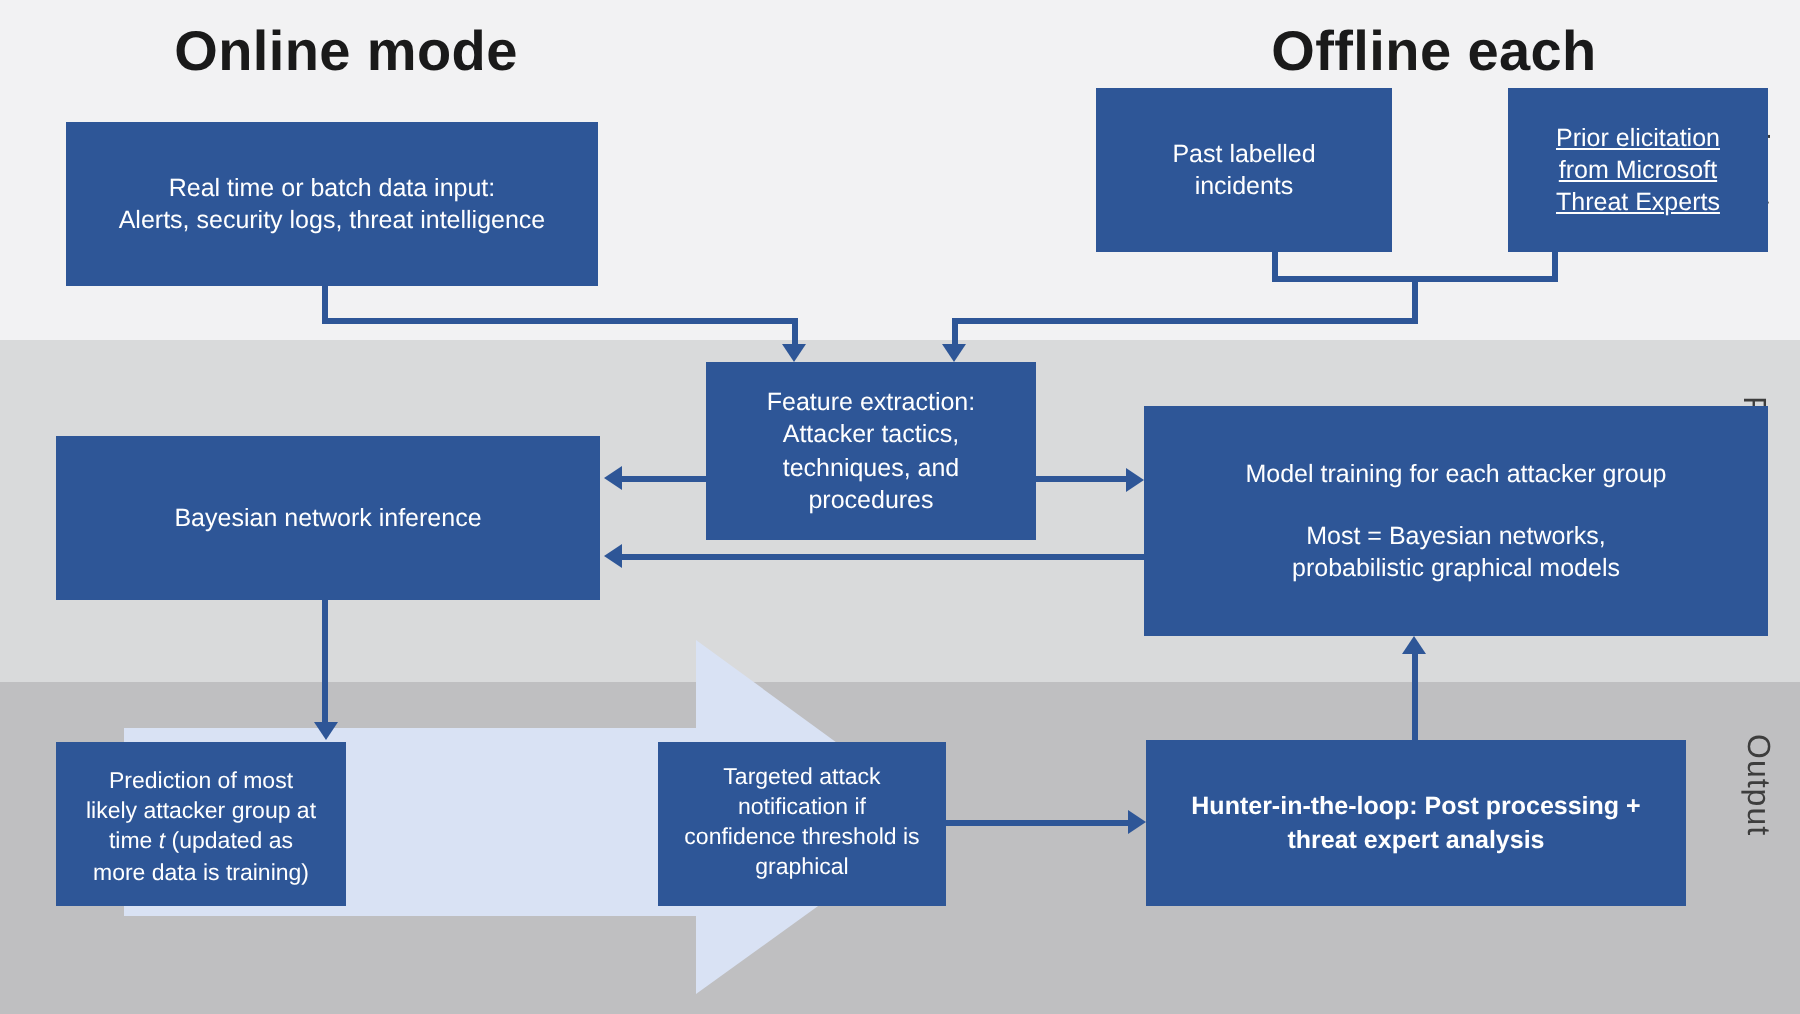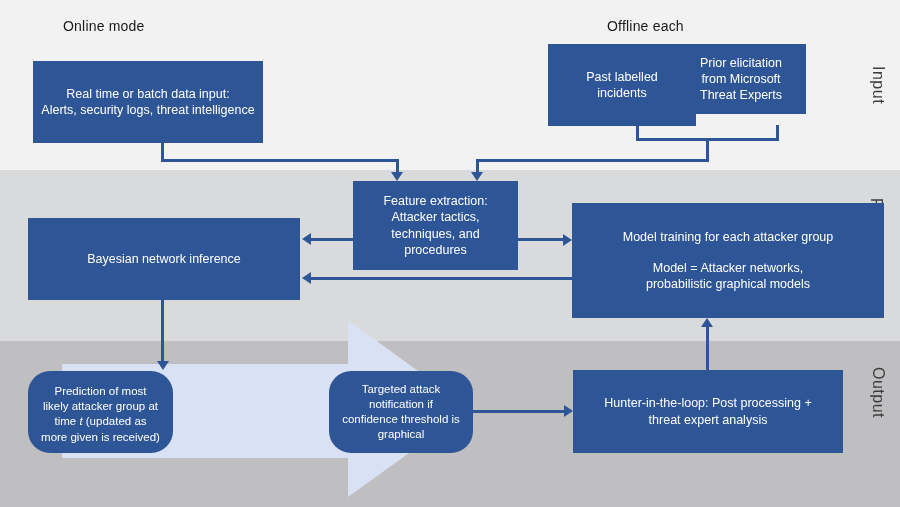--- a/index.html
+++ b/index.html
@@ -13,31 +13,31 @@
     --band-label-text:#3d3d3d;
     --box-text:#ffffff;
   }
   *{margin:0;padding:0;box-sizing:border-box;}
   body{font-family:"Liberation Sans","DejaVu Sans",sans-serif;background:#ffffff;}
   .stage{position:relative;width:900px;height:507px;overflow:hidden;background:var(--band-input);}
   .band{position:absolute;left:0;width:900px;}
   .band.input{top:0;height:170px;background:var(--band-input);}
   .band.processing{top:170px;height:171px;background:var(--band-processing);}
   .band.output{top:341px;height:166px;background:var(--band-output);}
-  .mode-title{position:absolute;top:11px;height:30px;font-size:14px;color:var(--title-text);
-    line-height:30px;letter-spacing:.2px;}
+  .mode-title{position:absolute;top:11px;height:30px;font-size:28px;color:var(--title-text);
+    text-align:center;line-height:30px;letter-spacing:.2px;font-weight:bold;}
   .band-label{position:absolute;width:24px;display:flex;align-items:center;justify-content:center;
     writing-mode:vertical-rl;font-size:16px;color:var(--band-label-text);letter-spacing:.5px;}
   .bigarrow{position:absolute;left:62px;top:320px;width:408px;height:177px;background:var(--light-arrow);
     clip-path:polygon(0 44px,286px 44px,286px 0,408px 89px,286px 177px,286px 138px,0 138px);}
   .bx{position:absolute;background:var(--box-blue);color:var(--box-text);display:flex;
     align-items:center;justify-content:center;text-align:center;font-size:12.5px;line-height:1.3;
     padding:4px 5px;}
   .pre{white-space:pre-line;}
-  .bx.small{font-size:11.5px;line-height:1.32;padding:3px 2px;border-radius:22px;}
+  .bx.small{font-size:11.5px;line-height:1.32;padding:3px 2px;}
   .ln{position:absolute;background:var(--line-blue);}
   .ah{position:absolute;width:0;height:0;}
   .ah.down{border-left:6px solid transparent;border-right:6px solid transparent;border-top:9px solid var(--line-blue);}
   .ah.up{border-left:6px solid transparent;border-right:6px solid transparent;border-bottom:9px solid var(--line-blue);}
   .ah.right{border-top:6px solid transparent;border-bottom:6px solid transparent;border-left:9px solid var(--line-blue);}
   .ah.left{border-top:6px solid transparent;border-bottom:6px solid transparent;border-right:9px solid var(--line-blue);}
   .it{font-style:italic;}
 </style>
 </head>
 <body>
@@ -81,50 +81,50 @@
 
   <div class="ln" style="left:161px;top:300px;width:3px;height:62px;"></div>
   <div class="ah down" style="left:157px;top:361px;"></div>
 
   <div class="ln" style="left:473px;top:410px;width:92px;height:3px;"></div>
   <div class="ah right" style="left:564px;top:405px;"></div>
 
   <div class="ln" style="left:706px;top:326px;width:3px;height:44px;"></div>
   <div class="ah up" style="left:701px;top:318px;"></div>
 
-  <div class="bx pre" style="left:33px;top:61px;width:230px;height:82px;">Real time or batch data input:
+  <div class="bx pre" style="left:33px;top:61px;width:266px;height:82px;">Real time or batch data input:
 Alerts, security logs, threat intelligence</div>
 
   <div class="bx pre" style="left:548px;top:44px;width:148px;height:82px;">Past labelled
 incidents</div>
 
-  <div class="bx pre" style="left:676px;top:44px;width:130px;height:70px;">Prior elicitation
+  <div class="bx pre" style="left:754px;top:44px;width:130px;height:82px;text-decoration:underline;">Prior elicitation
 from Microsoft
 Threat Experts</div>
 
   <div class="bx" style="left:28px;top:218px;width:272px;height:82px;">Bayesian network inference</div>
 
   <div class="bx pre" style="left:353px;top:181px;width:165px;height:89px;">Feature extraction:
 Attacker tactics,
 techniques, and
 procedures</div>
 
   <div class="bx" style="left:572px;top:203px;width:312px;height:115px;flex-direction:column;">
     <div class="pre">Model training for each attacker group</div>
-    <div class="pre" style="margin-top:15px;">Model = Attacker networks,
+    <div class="pre" style="margin-top:15px;">Most = Bayesian networks,
 probabilistic graphical models</div>
   </div>
 
   <div class="bx small" style="left:28px;top:371px;width:145px;height:82px;display:block;padding-top:13px;"><span class="pre"><span>Prediction of most
 likely attacker group at
 time </span><span class="it">t</span><span> (updated as
-more given is received)</span></span></div>
+more data is training)</span></span></div>
 
 
   <div class="bx small pre" style="left:329px;top:371px;width:144px;height:82px;">Targeted attack
 notification if
 confidence threshold is
 graphical</div>
 
-  <div class="bx pre" style="left:573px;top:370px;width:270px;height:83px;">Hunter-in-the-loop: Post processing +
+  <div class="bx pre" style="left:573px;top:370px;width:270px;height:83px;font-weight:bold;">Hunter-in-the-loop: Post processing +
 threat expert analysis</div>
 
 </div>
 
 </body></html>

